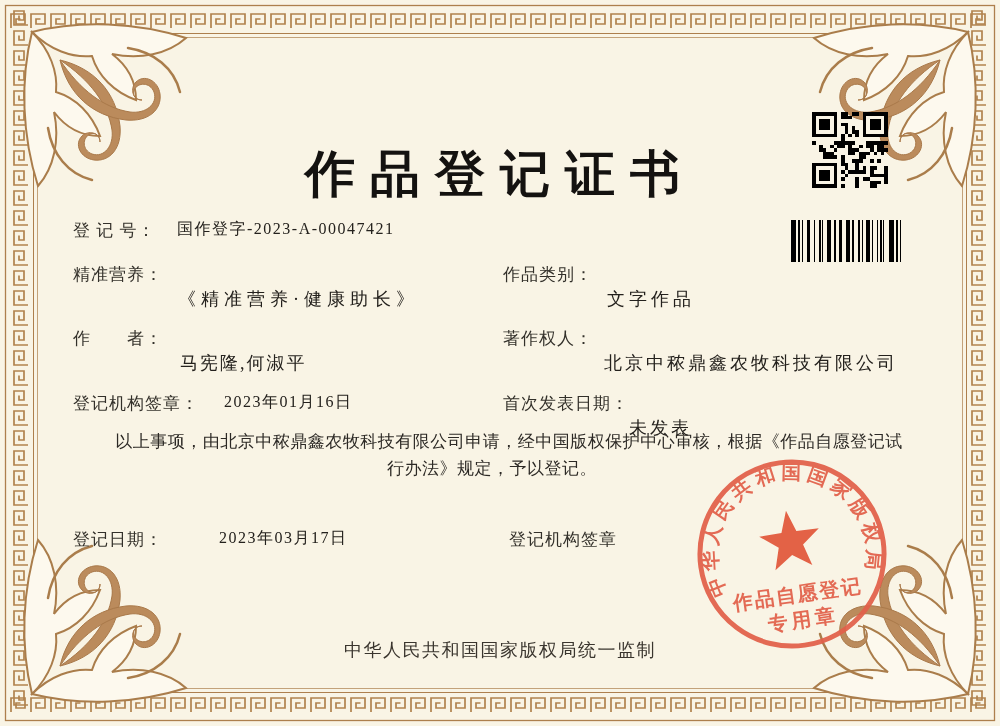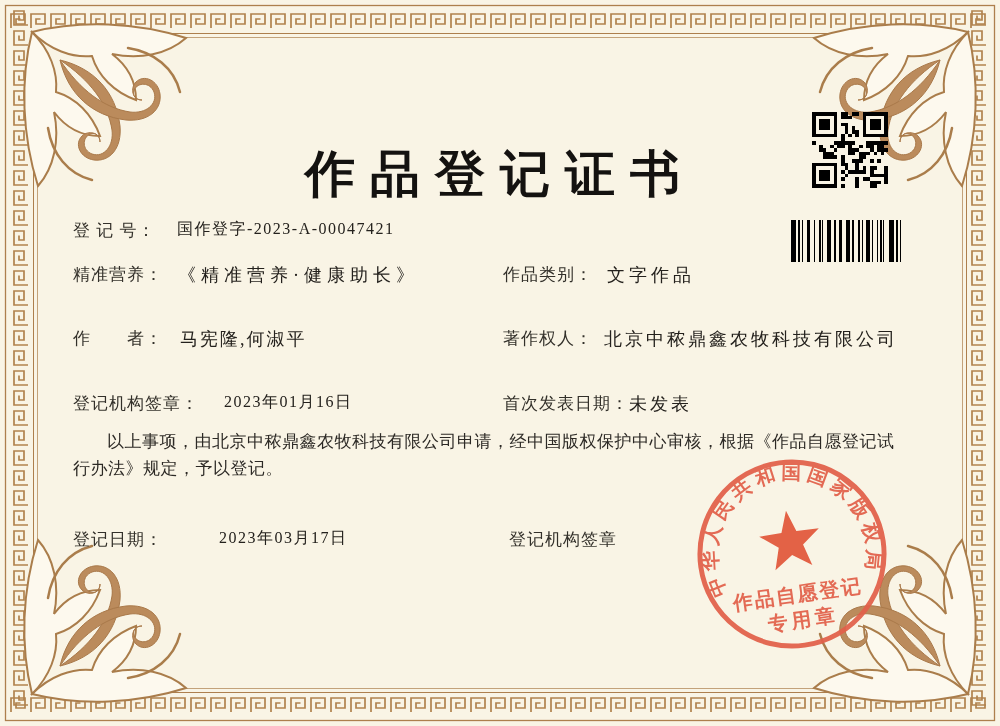--- a/index.html
+++ b/index.html
@@ -20,26 +20,26 @@
 
   .title{
     position:absolute;left:0;top:96px;width:1000px;
     text-align:center;font-size:50px;font-weight:bold;color:#141210;
     letter-spacing:15px;box-sizing:border-box;
     white-space:nowrap;
     margin-top:45px;
   }
   .row{position:absolute;left:0;top:0;width:1000px;white-space:nowrap;}
   .lbl{position:absolute;font-size:17px;letter-spacing:1px;color:#33302a;text-align:center;}
-  .val{position:absolute;font-size:18px;letter-spacing:3px;color:#24211d;}
+  .val{position:absolute;font-size:18px;letter-spacing:3px;color:#24211d;margin-top:24px;}
   .val-num{position:absolute;font-size:16px;letter-spacing:1.5px;color:#24211d;}
   .statement{
     position:absolute;left:73px;top:428px;width:838px;
     font-size:17px;letter-spacing:0.5px;line-height:27px;
-    text-indent:2em;color:#2c2925;margin:0;
+    text-indent:2em;color:#2c2925;margin:0;text-align:center;
   }
   .footer{
     position:absolute;left:0;top:638px;width:1000px;text-align:center;
     font-size:18px;letter-spacing:1.5px;color:#3a352e;
   }
   .qr{position:absolute;left:812px;top:112px;width:76px;height:76px;}
   .barcode{position:absolute;left:791px;top:220px;width:112px;height:42px;}
   .seal{position:absolute;left:693px;top:455px;width:198px;height:198px;
         transform:rotate(-8deg);opacity:0.93;}
   .seal text{font-family:"Liberation Serif","DejaVu Serif",serif;font-weight:bold;}
@@ -436,14 +436,15 @@
     <circle r="93" fill="none" stroke="#e2604a" stroke-width="5"></circle>
     <path id="sealArc" d="M -69 32 A 76 76 0 1 1 69 32" fill="none"></path>
     <text font-size="20" fill="#e2604a" letter-spacing="5">
       <textPath href="#sealArc" startOffset="2">中华人民共和国国家版权局</textPath>
     </text>
     <path fill="#e2573b" d="M0,-44 L7.6,-22.5 L30.4,-21.9 L12.4,-8 L18.8,13.9 L0,1 L-18.8,13.9 L-12.4,-8 L-30.4,-21.9 L-7.6,-22.5 Z"></path>
     <text x="0" y="48" text-anchor="middle" font-size="20" letter-spacing="2" fill="#e2604a">作品自愿登记</text>
     <text x="2" y="74" text-anchor="middle" font-size="20" letter-spacing="4" fill="#e2604a">专用章</text>
   </svg>
 
+  <div class="footer">中华人民共和国国家版权局统一监制</div>
 
 </div>
 
 </body></html>

